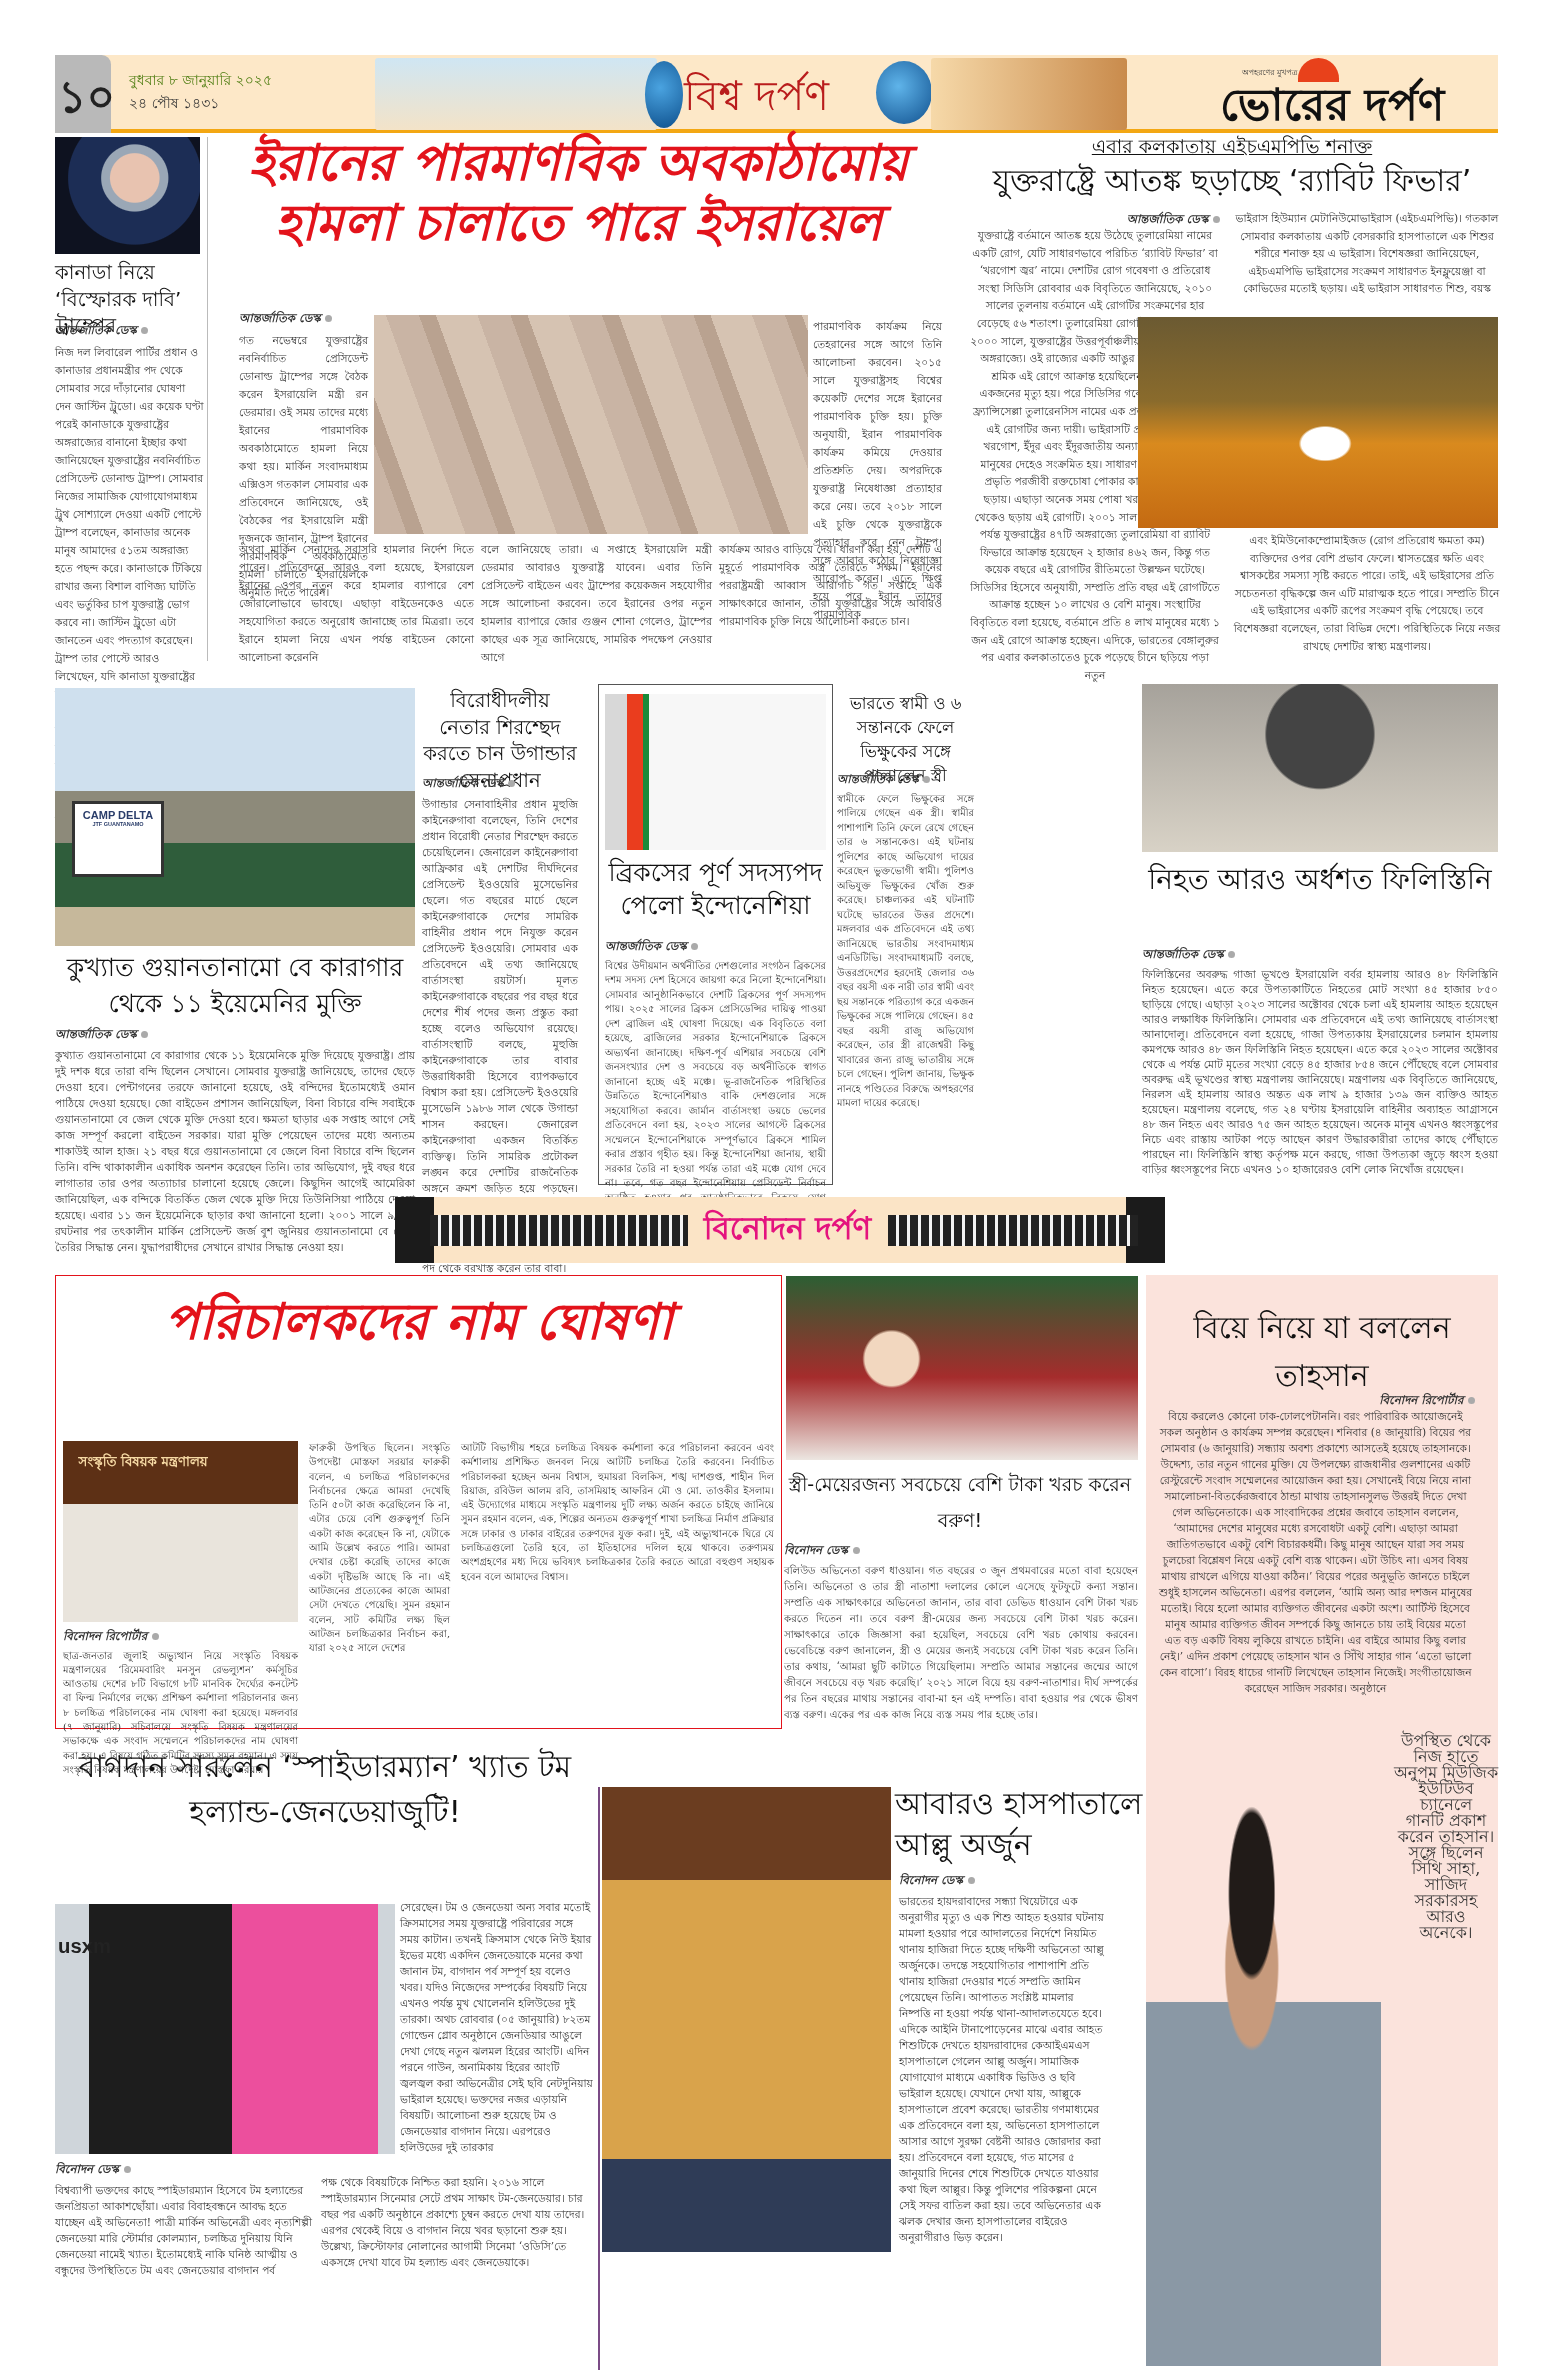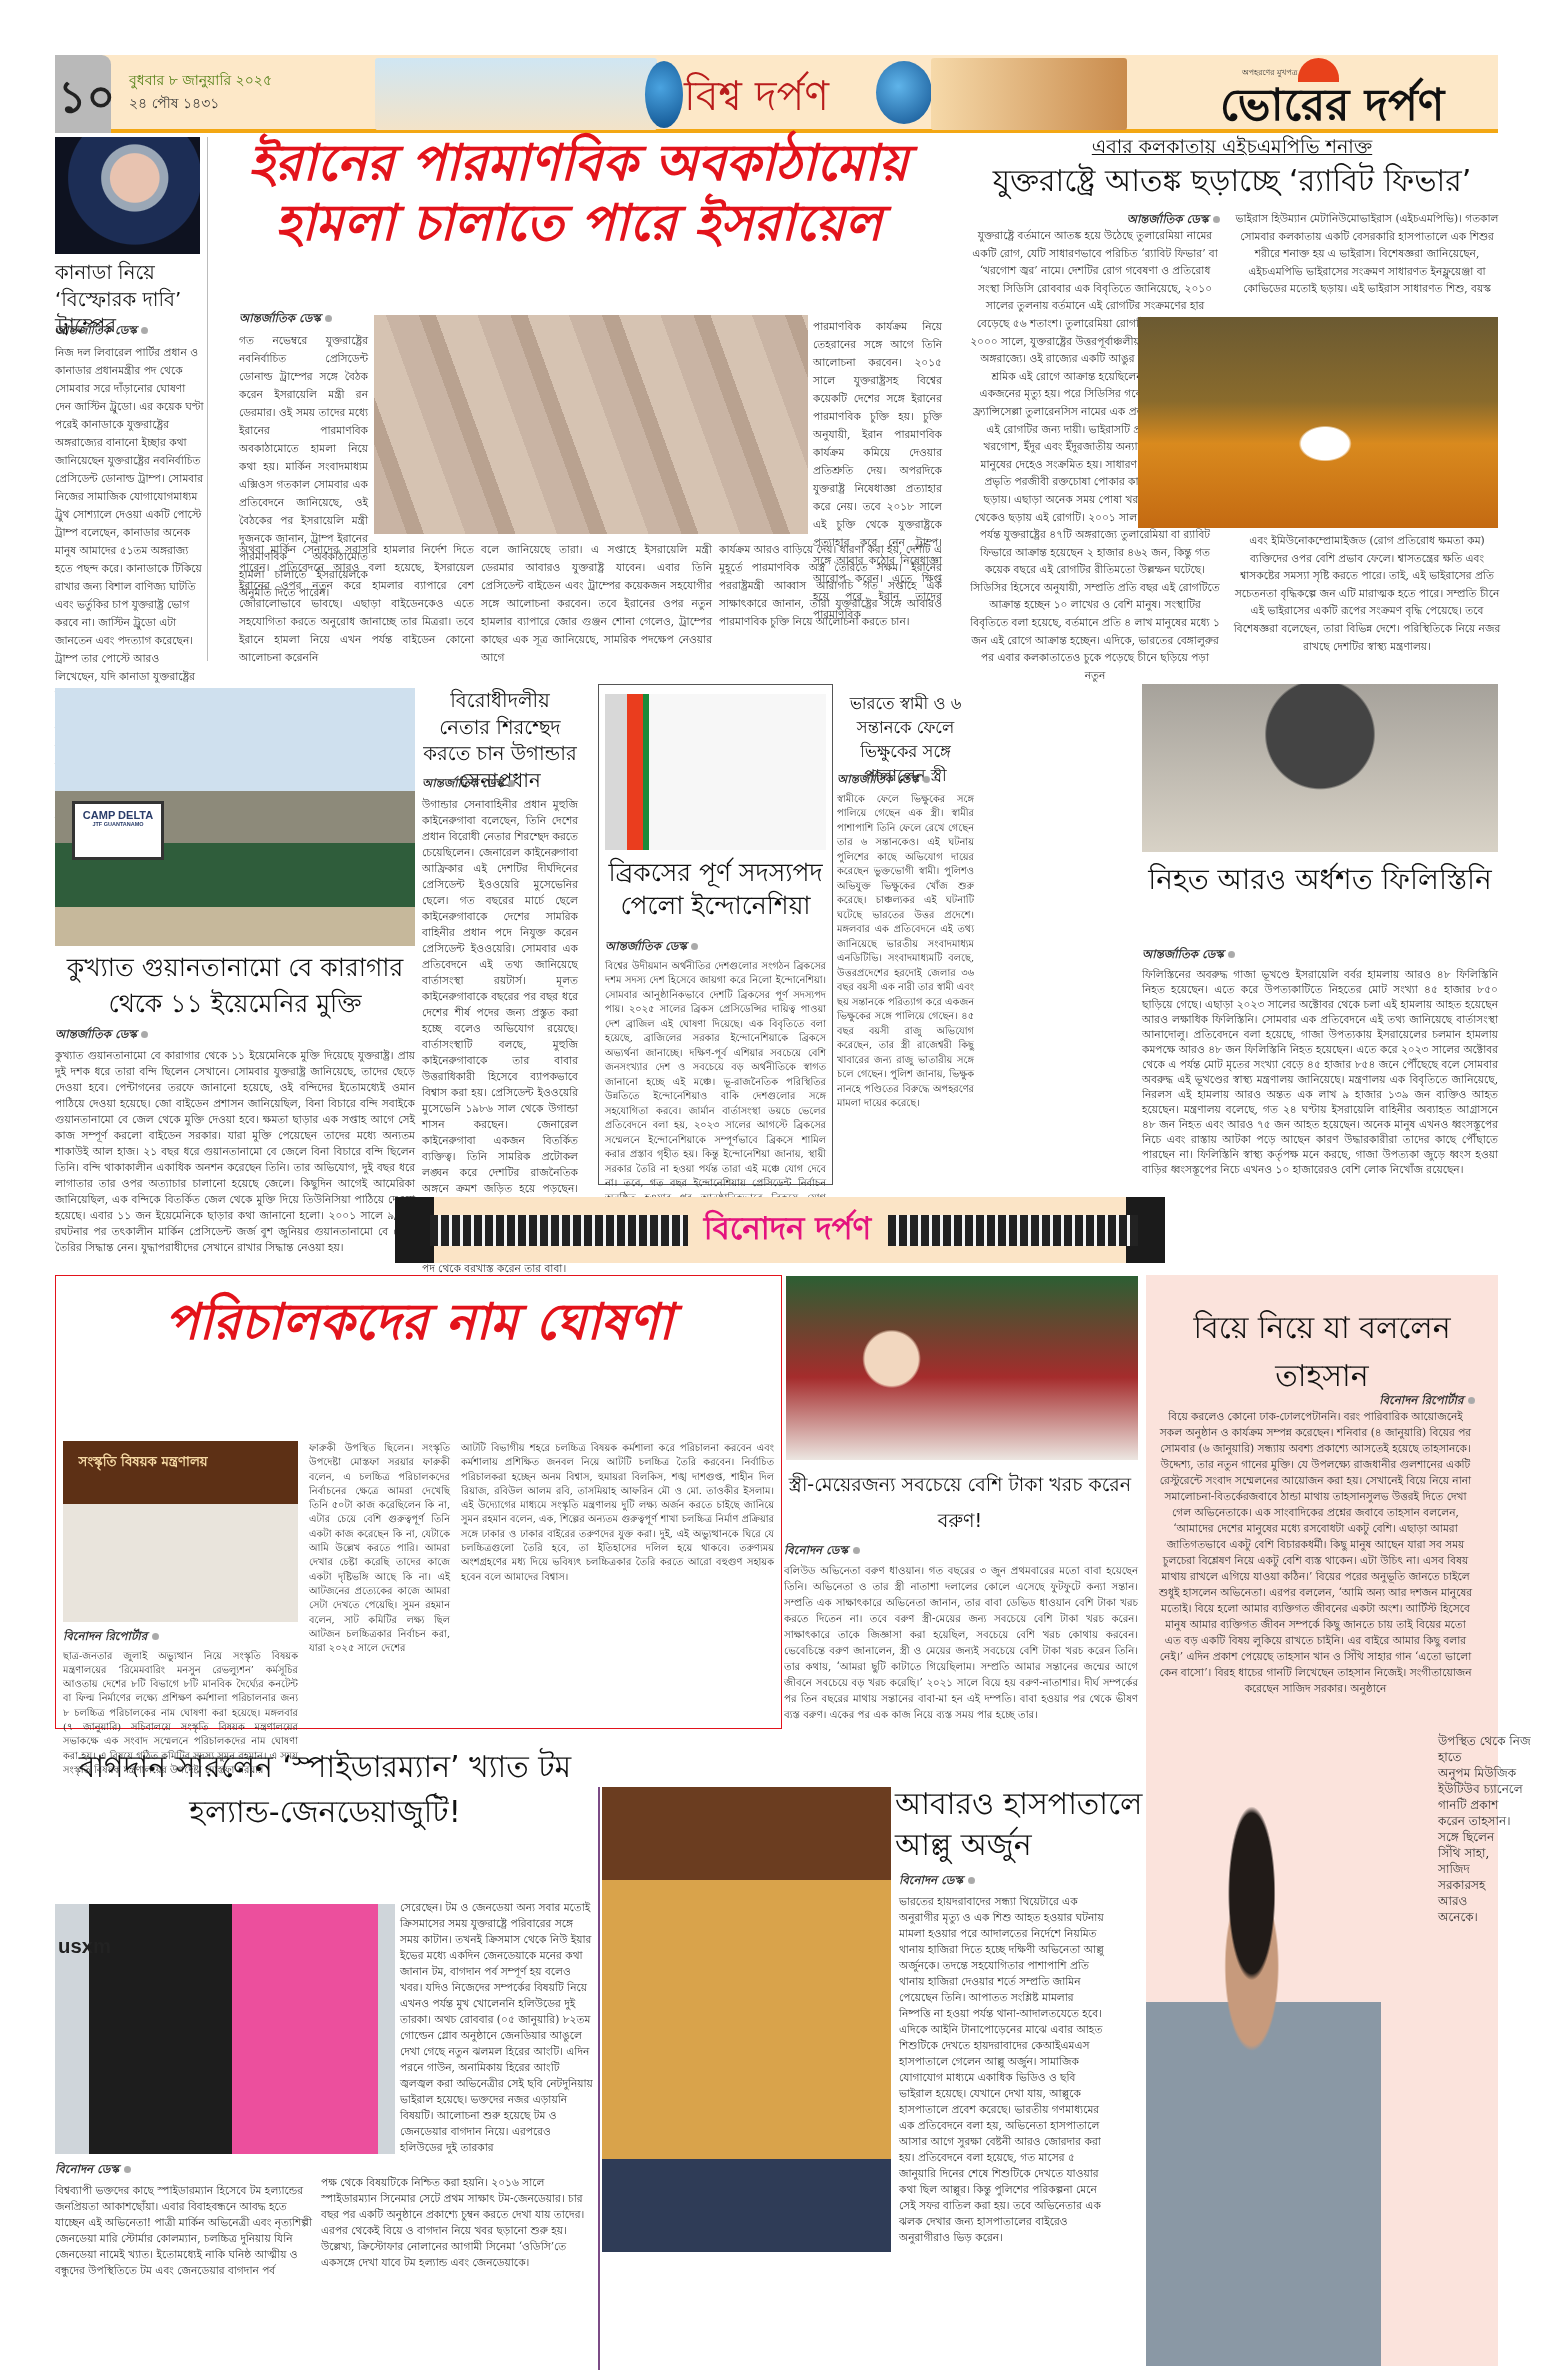--- a/index.html
+++ b/index.html
@@ -80,21 +80,21 @@
 <div class="abs hl-black" style="left:962px;top:163px;width:540px;font-size:30px">যুক্তরাষ্ট্রে আতঙ্ক ছড়াচ্ছে ‘র‌্যাবিট ফিভার’</div>
 <div class="abs" style="left:970px;top:210px;width:250px;text-align:right">
   <div class="desk"><span>আন্তর্জাতিক ডেস্ক</span><span class="dot"></span></div>
 </div>
 <div class="abs body-text" style="left:970px;top:227px;width:250px;font-size:10.6px;line-height:17.6px;text-align:center">যুক্তরাষ্ট্রে বর্তমানে আতঙ্ক হয়ে উঠেছে তুলারেমিয়া নামের একটি রোগ, যেটি সাধারণভাবে পরিচিত ‘র‌্যাবিট ফিভার’ বা ‘খরগোশ জ্বর’ নামে। দেশটির রোগ গবেষণা ও প্রতিরোধ সংস্থা সিডিসি রোববার এক বিবৃতিতে জানিয়েছে, ২০১০ সালের তুলনায় বর্তমানে এই রোগটির সংক্রমণের হার বেড়েছে ৫৬ শতাংশ। তুলারেমিয়া রোগটি প্রথম শনাক্ত হয় ২০০০ সালে, যুক্তরাষ্ট্রের উত্তরপূর্বাঞ্চলীয় রাজ্য ম্যাসাচুসেটস অঙ্গরাজ্যে। ওই রাজ্যের একটি আঙুর বাগানের ১৫ জন শ্রমিক এই রোগে আক্রান্ত হয়েছিলেন, তাদের মধ্যে একজনের মৃত্যু হয়। পরে সিডিসির গবেষণায় জানা যায়, ফ্র্যান্সিসেল্লা তুলারেনসিস নামের এক প্রজাতির ব্যাকটেরিয়া এই রোগটির জন্য দায়ী। ভাইরাসটি প্রথম শিকার ছিল খরগোশ, ইঁদুর এবং ইঁদুরজাতীয় অন্যান প্রাণী। পরে তা মানুষের দেহেও সংক্রমিত হয়। সাধারণ টিক, ডিয়ার ফ্লাই প্রভৃতি পরজীবী রক্তচোষা পোকার কামড়ে এই রোগটি ছড়ায়। এছাড়া অনেক সময় পোষা খরগোশ কিংবা ইঁদুর থেকেও ছড়ায় এই রোগটি। ২০০১ সাল থেকে ২০১০ সাল পর্যন্ত যুক্তরাষ্ট্রের ৪৭টি অঙ্গরাজ্যে তুলারেমিয়া বা র‌্যাবিট ফিভারে আক্রান্ত হয়েছেন ২ হাজার ৪৬২ জন, কিন্তু গত কয়েক বছরে এই রোগটির রীতিমতো উল্লম্ফন ঘটেছে। সিডিসির হিসেবে অনুযায়ী, সম্প্রতি প্রতি বছর এই রোগটিতে আক্রান্ত হচ্ছেন ১০ লাখের ও বেশি মানুষ। সংস্থাটির বিবৃতিতে বলা হয়েছে, বর্তমানে প্রতি ৪ লাখ মানুষের মধ্যে ১ জন এই রোগে আক্রান্ত হচ্ছেন। এদিকে, ভারতের বেঙ্গালুরুর পর এবার কলকাতাতেও চুকে পড়েছে চীনে ছড়িয়ে পড়া নতুন</div>
 <div class="abs body-text" style="left:1232px;top:210px;width:270px;font-size:10.6px;line-height:17.6px;text-align:center">ভাইরাস হিউম্যান মেটানিউমোভাইরাস (এইচএমপিভি)। গতকাল সোমবার কলকাতায় একটি বেসরকারি হাসপাতালে এক শিশুর শরীরে শনাক্ত হয় এ ভাইরাস। বিশেষজ্ঞরা জানিয়েছেন, এইচএমপিভি ভাইরাসের সংক্রমণ সাধারণত ইনফ্লুয়েঞ্জা বা কোভিডের মতোই ছড়ায়। এই ভাইরাস সাধারণত শিশু, বয়স্ক</div>
 <div class="abs img ph-rabbit" style="left:1138px;top:317px;width:360px;height:211px"></div>
 <div class="abs body-text" style="left:1232px;top:532px;width:270px;font-size:10.6px;line-height:17.6px;text-align:center">এবং ইমিউনোকম্প্রোমাইজড (রোগ প্রতিরোধ ক্ষমতা কম) ব্যক্তিদের ওপর বেশি প্রভাব ফেলে। শ্বাসতন্ত্রের ক্ষতি এবং শ্বাসকষ্টের সমস্যা সৃষ্টি করতে পারে। তাই, এই ভাইরাসের প্রতি সচেতনতা বৃদ্ধিকল্পে জন এটি মারাত্মক হতে পারে। সম্প্রতি চীনে এই ভাইরাসের একটি রূপের সংক্রমণ বৃদ্ধি পেয়েছে। তবে বিশেষজ্ঞরা বলেছেন, তারা বিভিন্ন দেশে। পরিস্থিতিকে নিয়ে নজর রাখছে দেশটির স্বাস্থ্য মন্ত্রণালয়।</div>
 
 <div class="abs img ph-gitmo" style="left:55px;top:688px;width:360px;height:258px">
-  <div style="position:absolute;left:17px;top:113px;width:92px;height:59px;background:#fff;border:3.1px solid #333;text-align:center;font-family:'Liberation Sans',sans-serif;font-weight:bold">
+  <div style="position:absolute;left:17px;top:113px;width:92px;height:76px;background:#fff;border:3.1px solid #333;text-align:center;font-family:'Liberation Sans',sans-serif;font-weight:bold">
     <div style="font-size:11px;color:#2a3d6a;margin-top:4.7px">CAMP DELTA</div>
     <div style="font-size:5.5px;color:#2a3d6a">JTF GUANTANAMO</div>
   </div>
 </div>
 <div class="abs hl-black" style="left:55px;top:950px;width:360px;font-size:25px;line-height:36px">কুখ্যাত গুয়ানতানামো বে কারাগার থেকে ১১ ইয়েমেনির মুক্তি</div>
 <div class="abs" style="left:55px;top:1025px;width:360px">
   <div class="desk"><span>আন্তর্জাতিক ডেস্ক</span><span class="dot"></span></div>
   <div class="body-text" style="font-size:10.6px;line-height:16px">কুখ্যাত গুয়ানতানামো বে কারাগার থেকে ১১ ইয়েমেনিকে মুক্তি দিয়েছে যুক্তরাষ্ট্র। প্রায় দুই দশক ধরে তারা বন্দি ছিলেন সেখানে। সোমবার যুক্তরাষ্ট্র জানিয়েছে, তাদের ছেড়ে দেওয়া হবে। পেন্টাগনের তরফে জানানো হয়েছে, ওই বন্দিদের ইতোমধ্যেই ওমান পাঠিয়ে দেওয়া হয়েছে। জো বাইডেন প্রশাসন জানিয়েছিল, বিনা বিচারে বন্দি সবাইকে গুয়ানতানামো বে জেল থেকে মুক্তি দেওয়া হবে। ক্ষমতা ছাড়ার এক সপ্তাহ আগে সেই কাজ সম্পূর্ণ করলো বাইডেন সরকার। যারা মুক্তি পেয়েছেন তাদের মধ্যে অন্যতম শাকাউই আল হাজ। ২১ বছর ধরে গুয়ানতানামো বে জেলে বিনা বিচারে বন্দি ছিলেন তিনি। বন্দি থাকাকালীন একাধিক অনশন করেছেন তিনি। তার অভিযোগ, দুই বছর ধরে লাগাতার তার ওপর অত্যাচার চালানো হয়েছে জেলে। কিছুদিন আগেই আমেরিকা জানিয়েছিল, এক বন্দিকে বিতর্কিত জেল থেকে মুক্তি দিয়ে তিউনিসিয়া পাঠিয়ে দেওয়া হয়েছে। এবার ১১ জন ইয়েমেনিকে ছাড়ার কথা জানানো হলো। ২০০১ সালে ৯/১১-রঘটনার পর তৎকালীন মার্কিন প্রেসিডেন্ট জর্জ বুশ জুনিয়র গুয়ানতানামো বে জেল তৈরির সিদ্ধান্ত নেন। যুদ্ধাপরাধীদের সেখানে রাখার সিদ্ধান্ত নেওয়া হয়।</div>
 </div>
 
@@ -151,21 +151,21 @@
   <div class="body-text" style="font-size:10.2px;line-height:16px">বলিউড অভিনেতা বরুণ ধাওয়ান। গত বছরের ৩ জুন প্রথমবারের মতো বাবা হয়েছেন তিনি। অভিনেতা ও তার স্ত্রী নাতাশা দলালের কোলে এসেছে ফুটফুটে কন্যা সন্তান। সম্প্রতি এক সাক্ষাৎকারে অভিনেতা জানান, তার বাবা ডেভিড ধাওয়ান বেশি টাকা খরচ করতে দিতেন না। তবে বরুণ স্ত্রী-মেয়ের জন্য সবচেয়ে বেশি টাকা খরচ করেন। সাক্ষাৎকারে তাকে জিজ্ঞাসা করা হয়েছিল, সবচেয়ে বেশি খরচ কোথায় করবেন। ভেবেচিন্তে বরুণ জানালেন, স্ত্রী ও মেয়ের জন্যই সবচেয়ে বেশি টাকা খরচ করেন তিনি। তার কথায়, ‘আমরা ছুটি কাটাতে গিয়েছিলাম। সম্প্রতি আমার সন্তানের জন্মের আগে জীবনে সবচেয়ে বড় খরচ করেছি।’ ২০২১ সালে বিয়ে হয় বরুণ-নাতাশার। দীর্ঘ সম্পর্কের পর তিন বছরের মাথায় সন্তানের বাবা-মা হন এই দম্পতি। বাবা হওয়ার পর থেকে ভীষণ ব্যস্ত বরুণ। একের পর এক কাজ নিয়ে ব্যস্ত সময় পার হচ্ছে তার।</div>
 </div>
 
 <div class="abs" style="left:1146px;top:1275px;width:352px;height:1091px;background:#fbe3dc"></div>
 <div class="abs hl-black" style="left:1150px;top:1304px;width:344px;font-size:30px;line-height:48px">বিয়ে নিয়ে যা বললেন তাহসান</div>
 <div class="abs" style="left:1150px;top:1391px;width:325px;text-align:right">
   <div class="desk"><span>বিনোদন রিপোর্টার</span><span class="dot"></span></div>
 </div>
 <div class="abs body-text" style="left:1156px;top:1408px;width:319px;font-size:10.6px;line-height:16px;text-align:center">বিয়ে করলেও কোনো ঢাক-ঢোলপেটাননি। বরং পারিবারিক আয়োজনেই সকল অনুষ্ঠান ও কার্যক্রম সম্পন্ন করেছেন। শনিবার (৪ জানুয়ারি) বিয়ের পর সোমবার (৬ জানুয়ারি) সন্ধ্যায় অবশ্য প্রকাশ্যে আসতেই হয়েছে তাহসানকে। উদ্দেশ্য, তার নতুন গানের মুক্তি। যে উপলক্ষ্যে রাজধানীর গুলশানের একটি রেস্টুরেন্টে সংবাদ সম্মেলনের আয়োজন করা হয়। সেখানেই বিয়ে নিয়ে নানা সমালোচনা-বিতর্কেরজবাবে ঠান্ডা মাথায় তাহসানসুলভ উত্তরই দিতে দেখা গেল অভিনেতাকে। এক সাংবাদিকের প্রশ্নের জবাবে তাহসান বললেন, ‘আমাদের দেশের মানুষের মধ্যে রসবোধটা একটু বেশি। এছাড়া আমরা জাতিগতভাবে একটু বেশি বিচারকধর্মী। কিছু মানুষ আছেন যারা সব সময় চুলচেরা বিশ্লেষণ নিয়ে একটু বেশি ব্যস্ত থাকেন। এটা উচিৎ না। এসব বিষয় মাথায় রাখলে এগিয়ে যাওয়া কঠিন।’ বিয়ের পরের অনুভূতি জানতে চাইলে শুধুই হাসলেন অভিনেতা। এরপর বললেন, ‘আমি অন্য আর দশজন মানুষের মতোই। বিয়ে হলো আমার ব্যক্তিগত জীবনের একটা অংশ। আর্টিস্ট হিসেবে মানুষ আমার ব্যক্তিগত জীবন সম্পর্কে কিছু জানতে চায় তাই বিয়ের মতো এত বড় একটি বিষয় লুকিয়ে রাখতে চাইনি। এর বাইরে আমার কিছু বলার নেই।’ এদিন প্রকাশ পেয়েছে তাহসান খান ও সিঁথি সাহার গান ‘এতো ভালো কেন বাসো’। বিরহ ধাচের গানটি লিখেছেন তাহসান নিজেই। সংগীতায়োজন করেছেন সাজিদ সরকার। অনুষ্ঠানে</div>
 <div class="abs img ph-tahsan" style="left:1146px;top:1760px;width:235px;height:606px"></div>
-<div class="abs" style="left:1438px;top:1733px;width:106px;text-align:left;font-family:'DejaVu Serif',serif;font-size:12px;line-height:16px;color:#333">
+<div class="abs" style="left:1393px;top:1733px;width:106px;text-align:center;font-family:'DejaVu Serif',serif;font-size:16px;line-height:16px;color:#333">
   <div>উপস্থিত থেকে নিজ হাতে</div>
   <div>অনুপম মিউজিক</div>
   <div>ইউটিউব চ্যানেলে</div>
   <div>গানটি প্রকাশ</div>
   <div>করেন তাহসান।</div>
   <div>সঙ্গে ছিলেন</div>
   <div>সিঁথি সাহা,</div>
   <div>সাজিদ</div>
   <div>সরকারসহ</div>
   <div>আরও</div>

